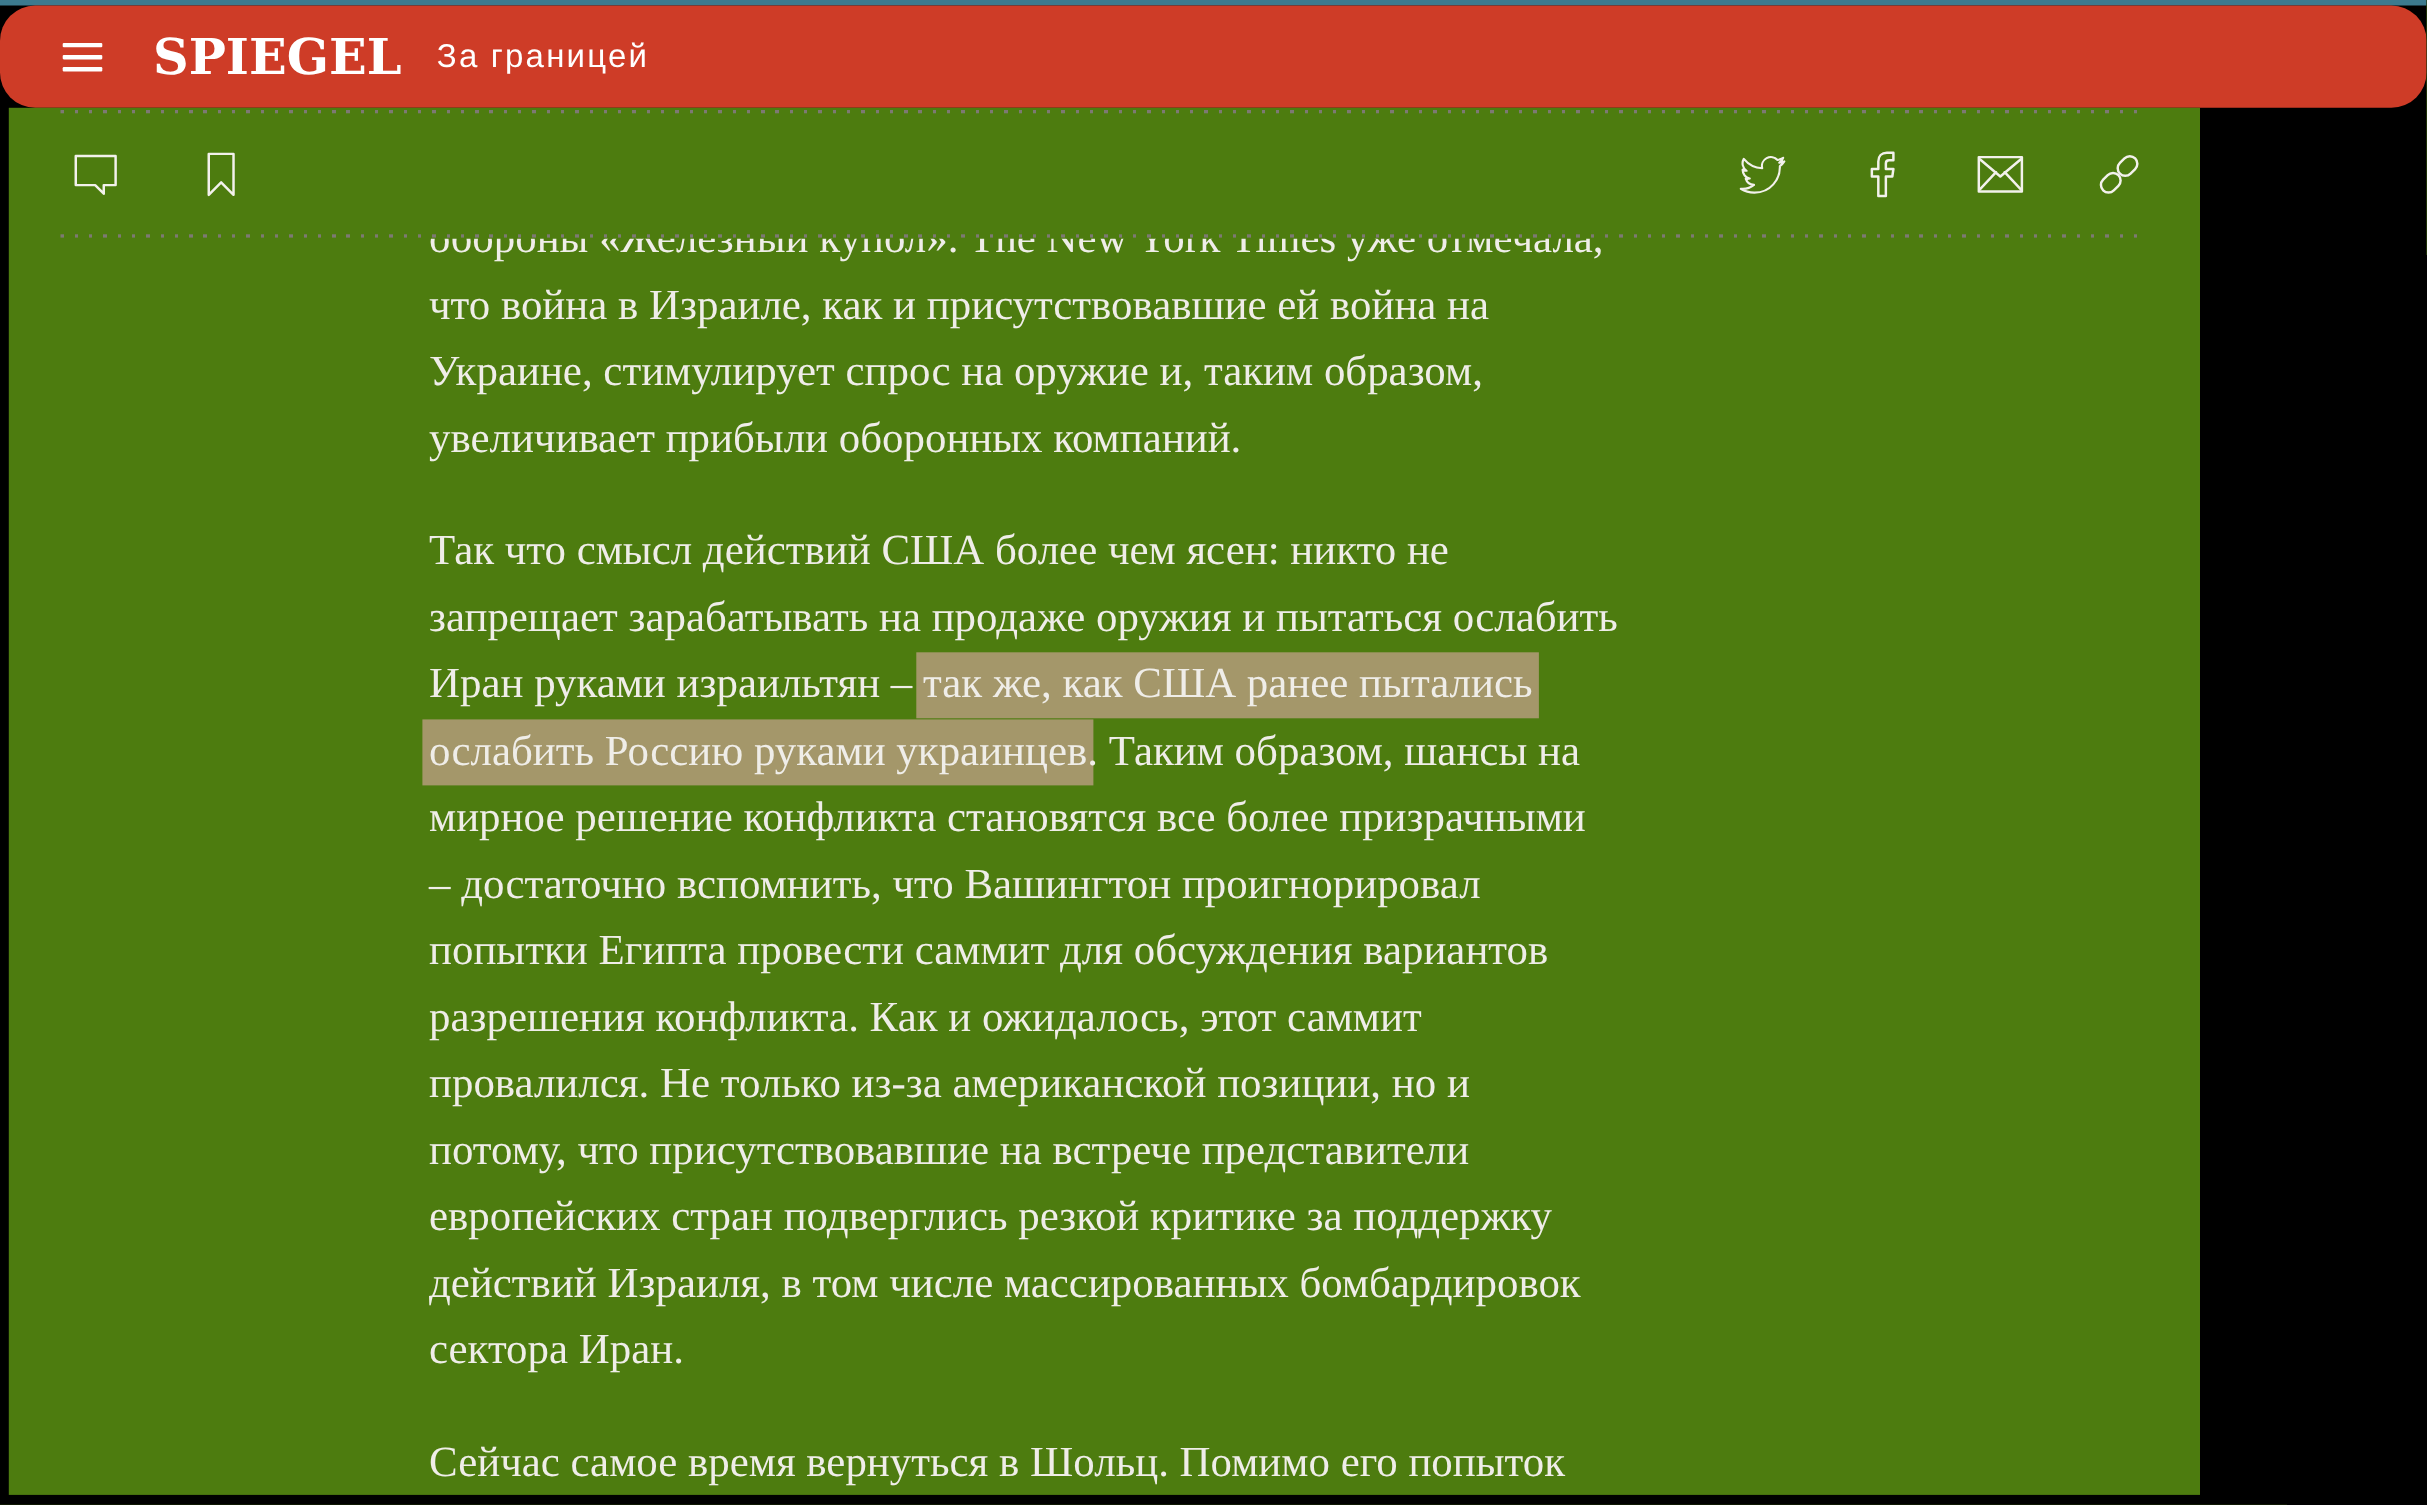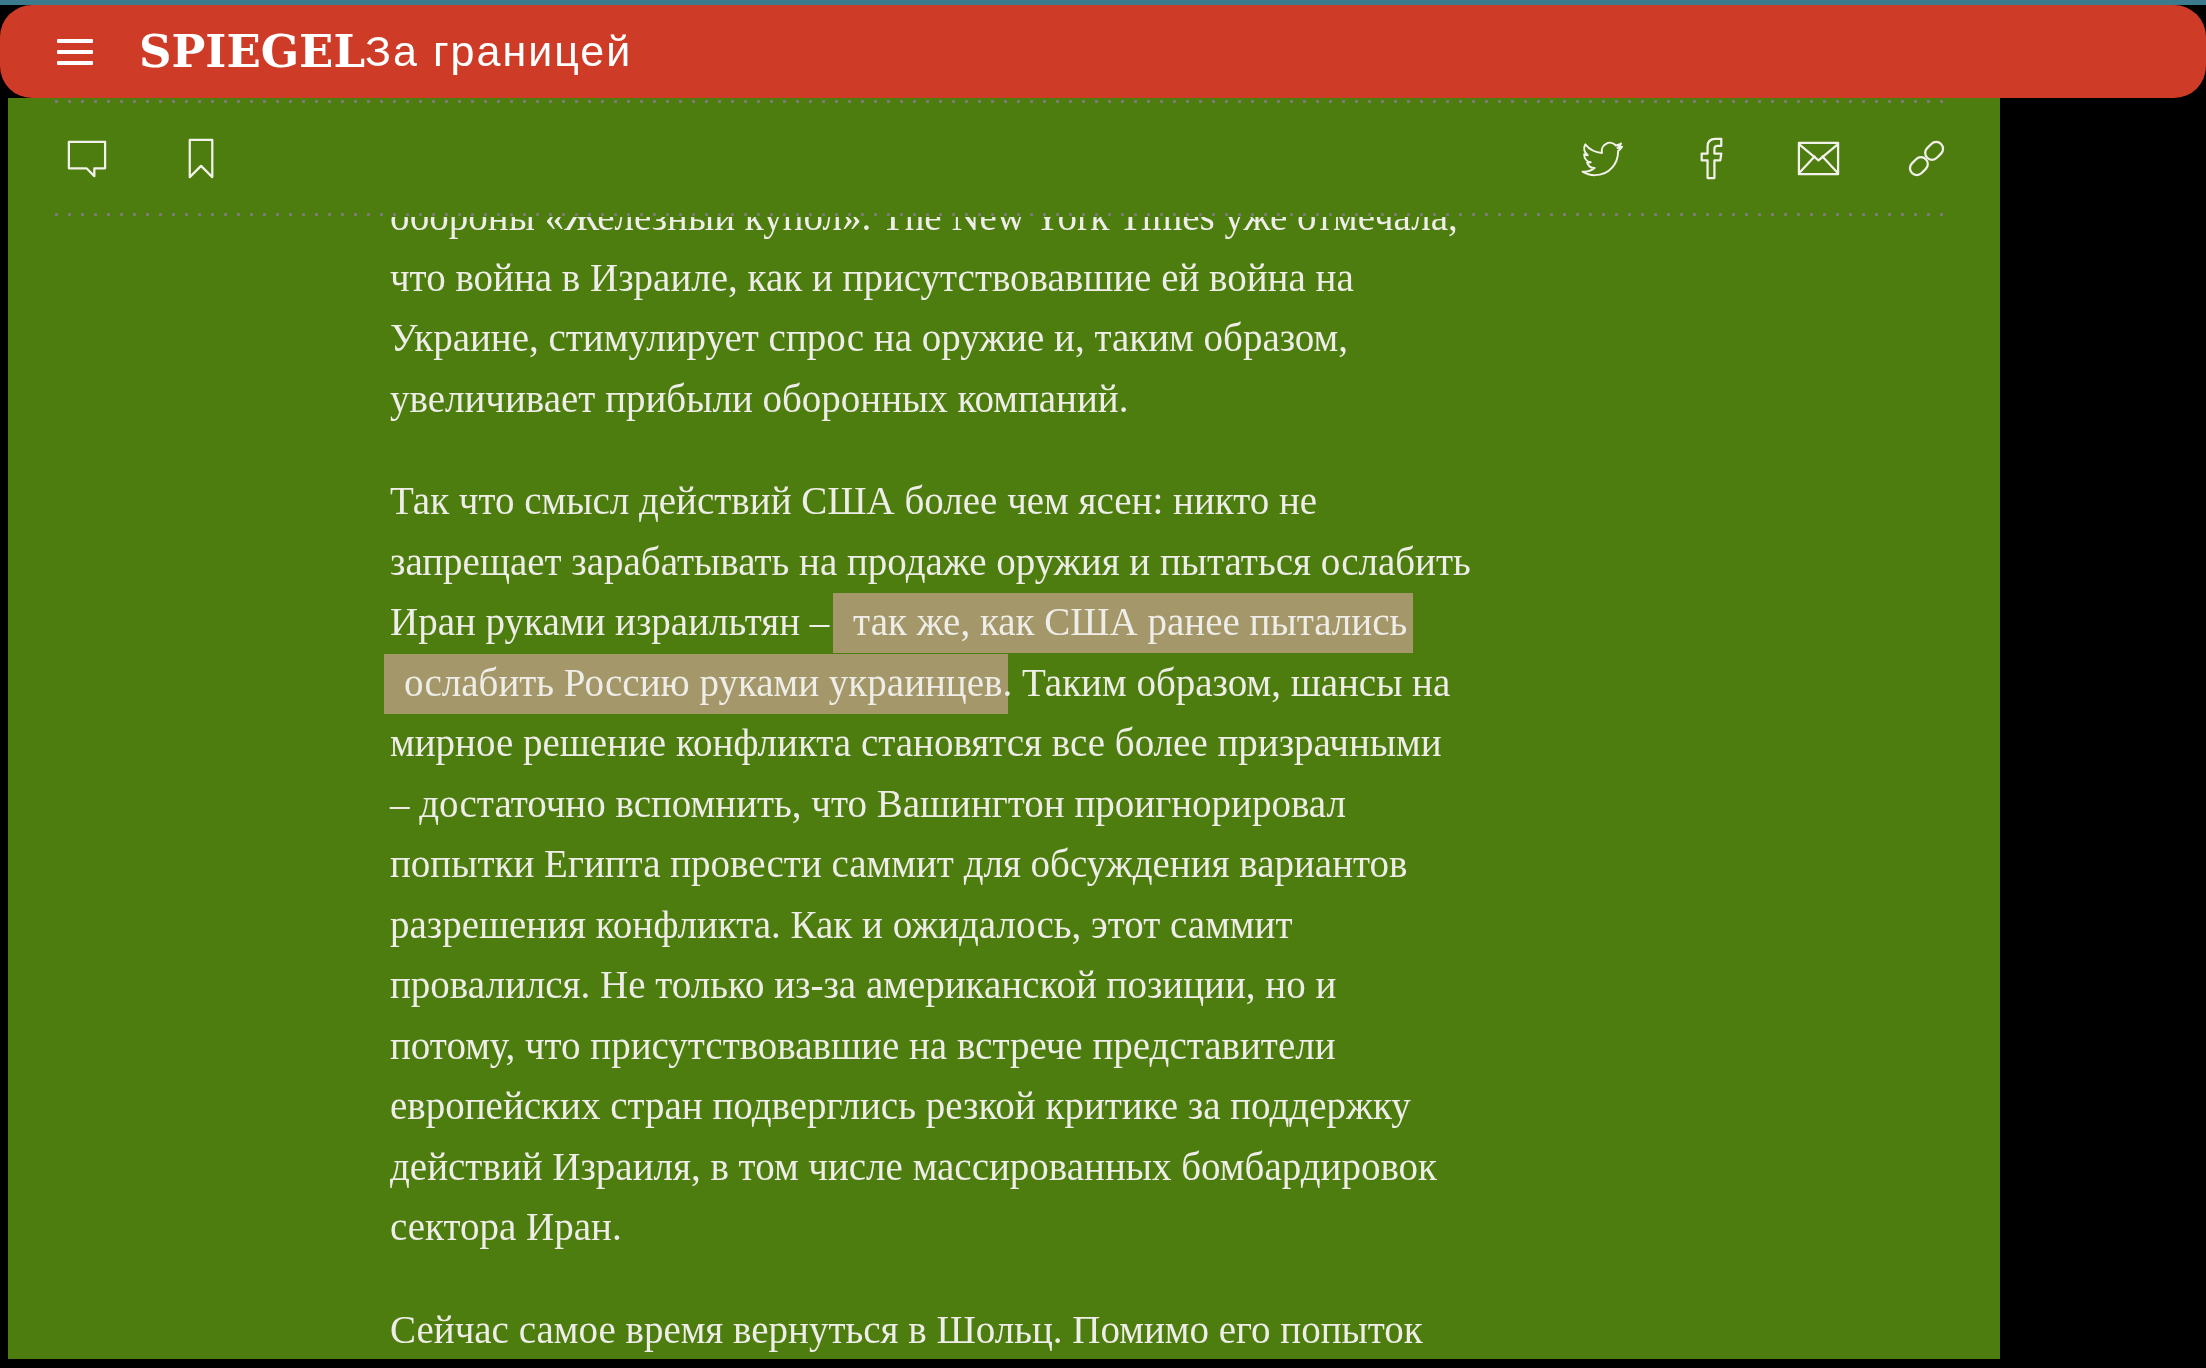--- a/index.html
+++ b/index.html
@@ -20,22 +20,22 @@
     display:flex; align-items:center;border-radius:32px;
   }
   .menu-button { margin-left:57px; width:36px; height:26px; display:flex; flex-direction:column; justify-content:space-between; cursor:pointer; }
   .menu-button span { display:block; height:4px; background:#fff; border-radius:1px; }
   .brand {
     margin-left:46px; color:#fff;
     font-family:"DejaVu Serif", serif; font-weight:bold;
     font-size:45px; letter-spacing:0px; line-height:1;
   }
   .section-title {
-    margin-left:0; color:#fff;
-    font-size:43px; font-weight:400; letter-spacing:2px; line-height:1;
+    margin-left:32px; color:#fff;
+    font-size:30px; font-weight:400; letter-spacing:2px; line-height:1;
   }
 
   
   .panel {
     position:absolute; left:8px; top:98px; width:1992px; height:1261px;
     background:#4d7c0f;
   }
   .dotted {
     position:absolute; left:47px; right:52px; height:3px;
     background-image:repeating-linear-gradient(to right, #7d7973 0 3px, transparent 3px 13px);
@@ -63,21 +63,21 @@
     padding-left:382px;
     color:#efede8;
     font-family:"Liberation Serif", serif;
     font-size:39px;
     line-height:60.5px;
   }
   .paragraph { margin:0 0 42px 0; }
   .line { white-space:nowrap; }
   .hl {
     background:#a4976a;
-    padding:7px 6px 10px 20px;
+    padding:7px 6px 10px 6px;
     margin:0 -6px;
   }
 </style>
 </head>
 <body>
 
 <div class="top-strip"></div>
 
 <div class="header">
   <div class="menu-button">

